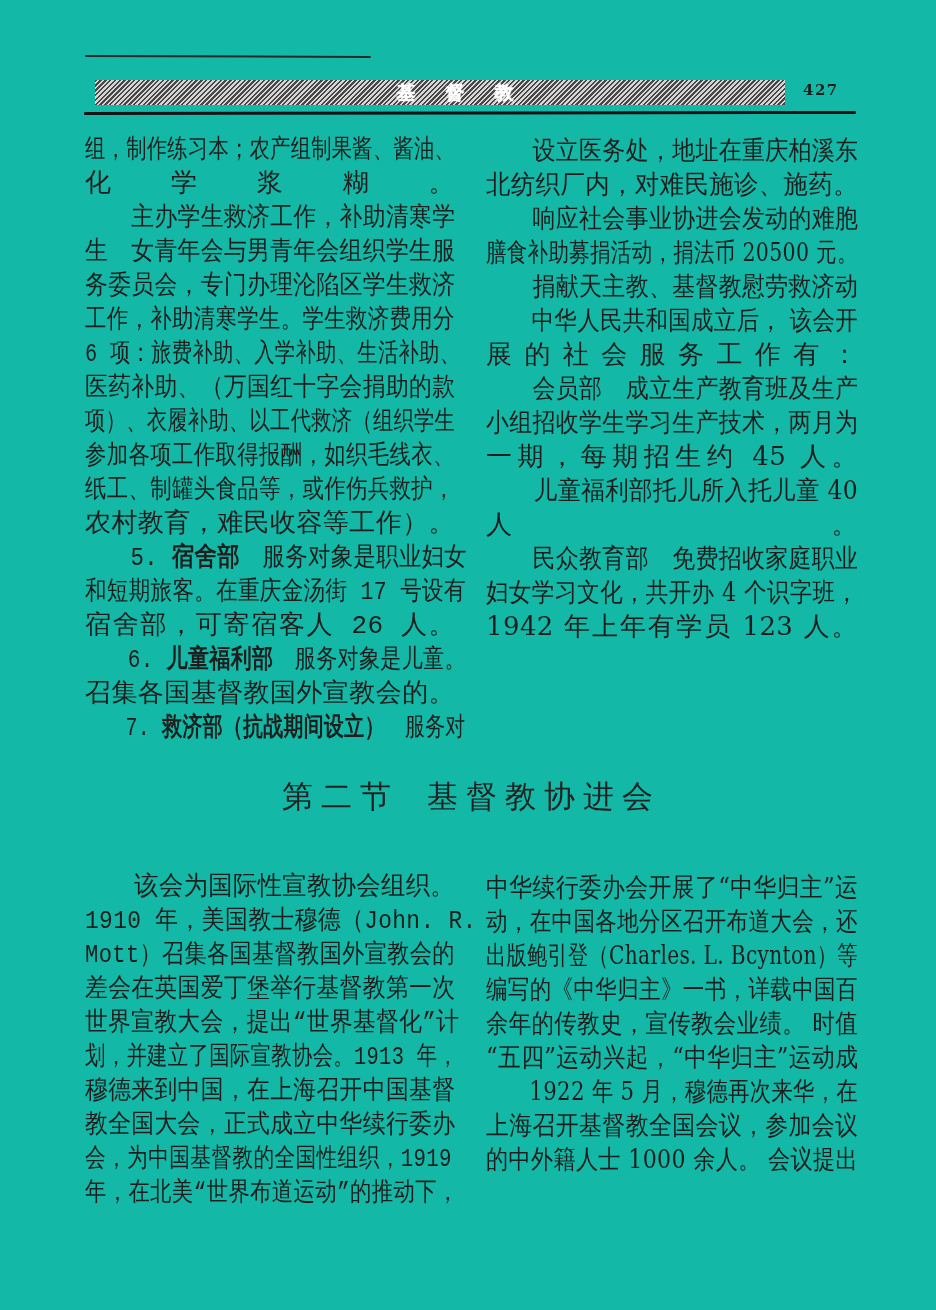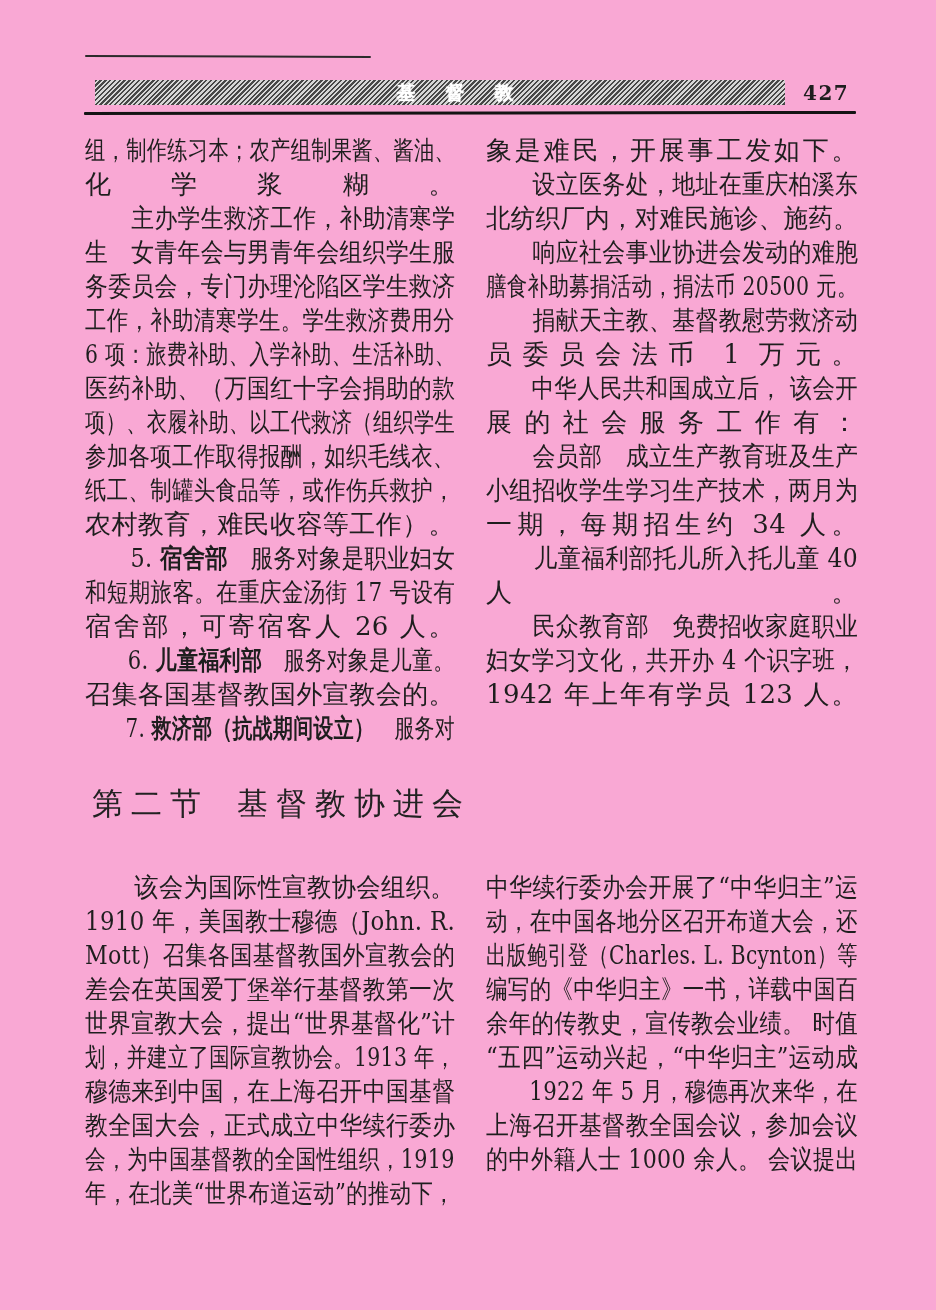--- a/index.html
+++ b/index.html
@@ -1,19 +1,19 @@
 <!DOCTYPE html>
 <html><head>
 <meta charset="utf-8">
 <style>
   html,body{margin:0;padding:0;background:#e9e9e9;}
   .page{
     position:relative;
     width:936px;height:1310px;
-    background:#f9a8d4;
+    background:#14b8a6;
     overflow:hidden;
     font-family:"DejaVu Serif","Liberation Serif",serif;
     color:#1e1e1e;
   }
   
   .artifact-line{
     position:absolute;left:85px;top:55px;width:286px;height:2px;
     background:#2b2b2b;transform:rotate(0.2deg);transform-origin:0 50%;
     border-radius:1px;
   }
@@ -24,46 +24,46 @@
   }
   .band-title{
     color:#ffffff;font-weight:bold;font-size:19px;
     letter-spacing:30px;text-indent:30px;
     transform:translateX(15px);
     text-shadow:0 0 2px rgba(255,255,255,.9);
     white-space:nowrap;
   }
   .page-number{
     position:absolute;left:803px;top:81px;
-    font-size:20px;font-weight:bold;letter-spacing:1.5px;
+    font-size:15px;font-weight:bold;letter-spacing:1.5px;
   }
   .header-rule{
     position:absolute;left:84px;top:112px;width:772px;height:2.5px;
     background:#141414;transform:rotate(-0.08deg);transform-origin:0 50%;
     border-radius:1px;
   }
   
   .textblock{position:absolute;left:85px;width:773px;}
   .textblock.top{top:133px;}
   .textblock.bottom{top:870px;}
   .col{position:absolute;top:0;}
-  .col.left{left:0;width:370px;}
+  .col.left{left:0;width:370px;font-family:Liberation Mono, monospace;}
   .col.right{left:401px;width:372px;}
   .line{
     font-size:26px;line-height:34px;height:34px;
     letter-spacing:0.4px;
     white-space:nowrap;
     color:#1e1e1e;
   }
   .line span{display:inline;}
   .line .b{font-weight:bold;}
   
   .section-heading{
     position:absolute;left:85px;top:774px;width:773px;
-    margin:7px;text-align:left;
+    margin:0;text-align:center;
     font-size:31px;font-weight:normal;line-height:44px;
     letter-spacing:8px;color:#222;
   }
   .section-heading .num{margin-right:28px;}
 </style>
 </head>
 <body>
 
 <div class="page">
 
@@ -90,32 +90,30 @@
         <div class="line" style="transform-origin: 0px 50%; transform: scaleX(0.824053);"><span>纸工、制罐头食品等，或作伤兵救护，</span></div>
         <div class="line" style="white-space: normal; text-align-last: justify;"><span>农村教育，难民收容等工作）。</span></div>
         <div class="line" style="transform-origin: 0px 50%; transform: scaleX(0.860465);"><span>　　5. </span><span class="b">宿舍部</span><span>　服务对象是职业妇女</span></div>
         <div class="line" style="transform-origin: 0px 50%; transform: scaleX(0.82774);"><span>和短期旅客。在重庆金汤街 17 号设有</span></div>
         <div class="line" style="white-space: normal; text-align-last: justify;"><span>宿舍部，可寄宿客人 26 人。</span></div>
         <div class="line" style="transform-origin: 0px 50%; transform: scaleX(0.809628);"><span>　　6. </span><span class="b">儿童福利部</span><span>　服务对象是儿童。</span></div>
         <div class="line" style="white-space: normal; text-align-last: justify;"><span>召集各国基督教国外宣教会的。</span></div>
         <div class="line" style="transform-origin: 0px 50%; transform: scaleX(0.766046);"><span>　　7. </span><span class="b">救济部（抗战期间设立）</span><span>　服务对</span></div>
       </div>
     <div class="col right">
-        <div class="line" style="white-space: normal; text-align-last: justify;"><span>象是难民，开展事工发如下。</span></div>
         <div class="line" style="transform-origin: 0px 50%; transform: scaleX(0.881517);"><span>　　设立医务处，地址在重庆柏溪东</span></div>
         <div class="line" style="transform-origin: 0px 50%; transform: scaleX(0.939394);"><span>北纺织厂内，对难民施诊、施药。</span></div>
         <div class="line" style="transform-origin: 0px 50%; transform: scaleX(0.881517);"><span>　　响应社会事业协进会发动的难胞</span></div>
         <div class="line" style="transform-origin: 0px 50%; transform: scaleX(0.788136);"><span>膳食补助募捐活动，捐法币 20500 元。</span></div>
         <div class="line" style="transform-origin: 0px 50%; transform: scaleX(0.881517);"><span>　　捐献天主教、基督教慰劳救济动</span></div>
-        <div class="line" style="white-space: normal; text-align-last: justify;"><span>员委员会法币 1 万元。</span></div>
         <div class="line" style="transform-origin: 0px 50%; transform: scaleX(0.863109);"><span>　　中华人民共和国成立后， 该会开</span></div>
         <div class="line" style="white-space: normal; text-align-last: justify;"><span>展的社会服务工作有：</span></div>
         <div class="line" style="transform-origin: 0px 50%; transform: scaleX(0.881517);"><span>　　会员部　成立生产教育班及生产</span></div>
         <div class="line" style="transform-origin: 0px 50%; transform: scaleX(0.881517);"><span>小组招收学生学习生产技术，两月为</span></div>
-        <div class="line" style="white-space: normal; text-align-last: justify;"><span>一期，每期招生约 34 人。</span></div>
+        <div class="line" style="white-space: normal; text-align-last: justify;"><span>一期，每期招生约 45 人。</span></div>
         <div class="line" style="transform-origin: 0px 50%; transform: scaleX(0.902913);"><span>　　儿童福利部托儿所入托儿童 40</span></div>
         <div class="line" style="white-space: normal; text-align-last: justify;"><span>人。</span></div>
         <div class="line" style="transform-origin: 0px 50%; transform: scaleX(0.881517);"><span>　　民众教育部　免费招收家庭职业</span></div>
         <div class="line" style="transform-origin: 0px 50%; transform: scaleX(0.865116);"><span>妇女学习文化，共开办 4 个识字班，</span></div>
         <div class="line" style="white-space: normal; text-align-last: justify;"><span>1942 年上年有学员 123 人。</span></div>
       </div>
   </section>
 
   <h2 class="section-heading">
     <span class="num">第二节</span><span class="title">基督教协进会</span>

